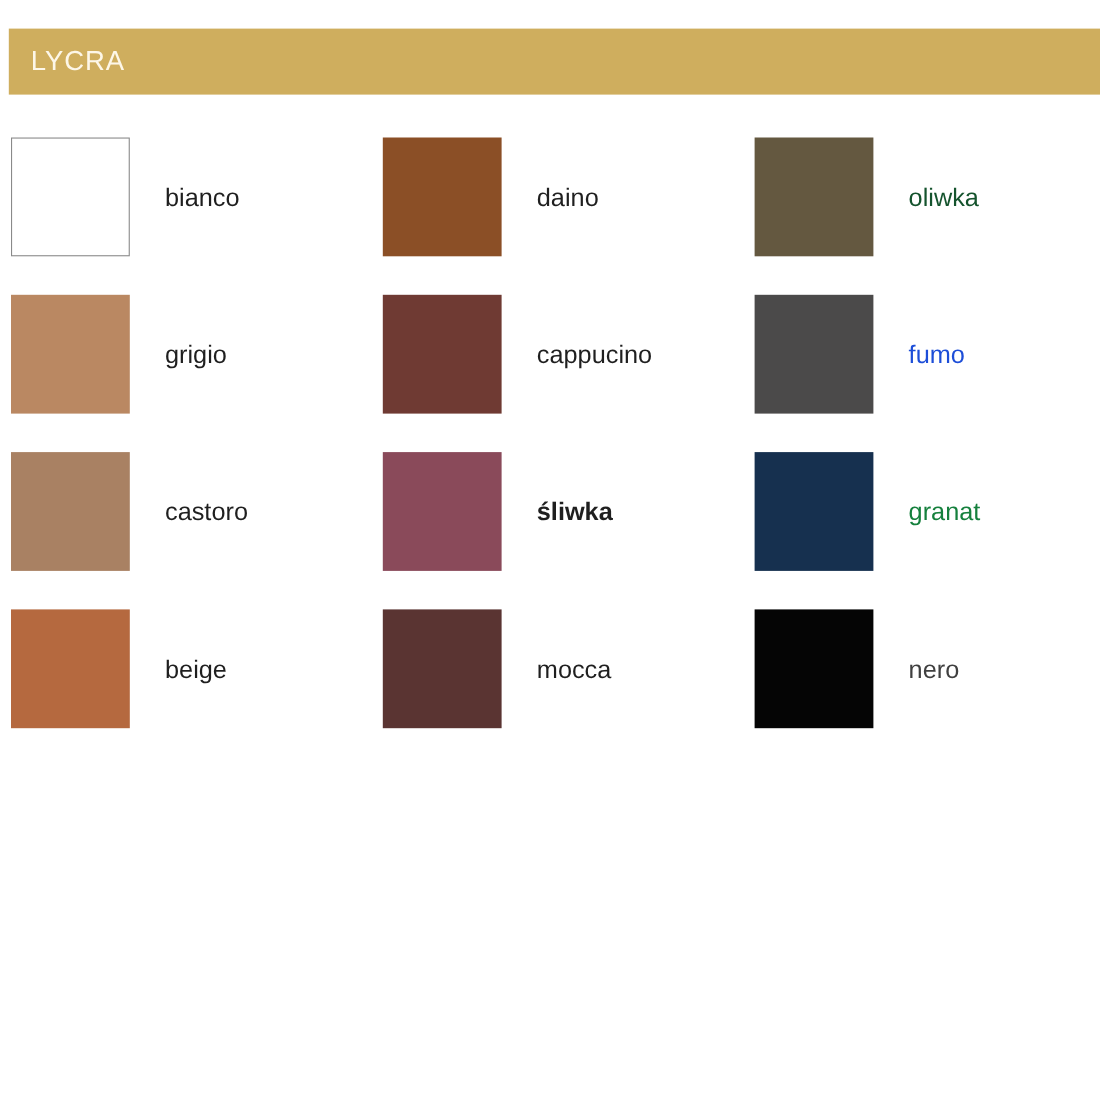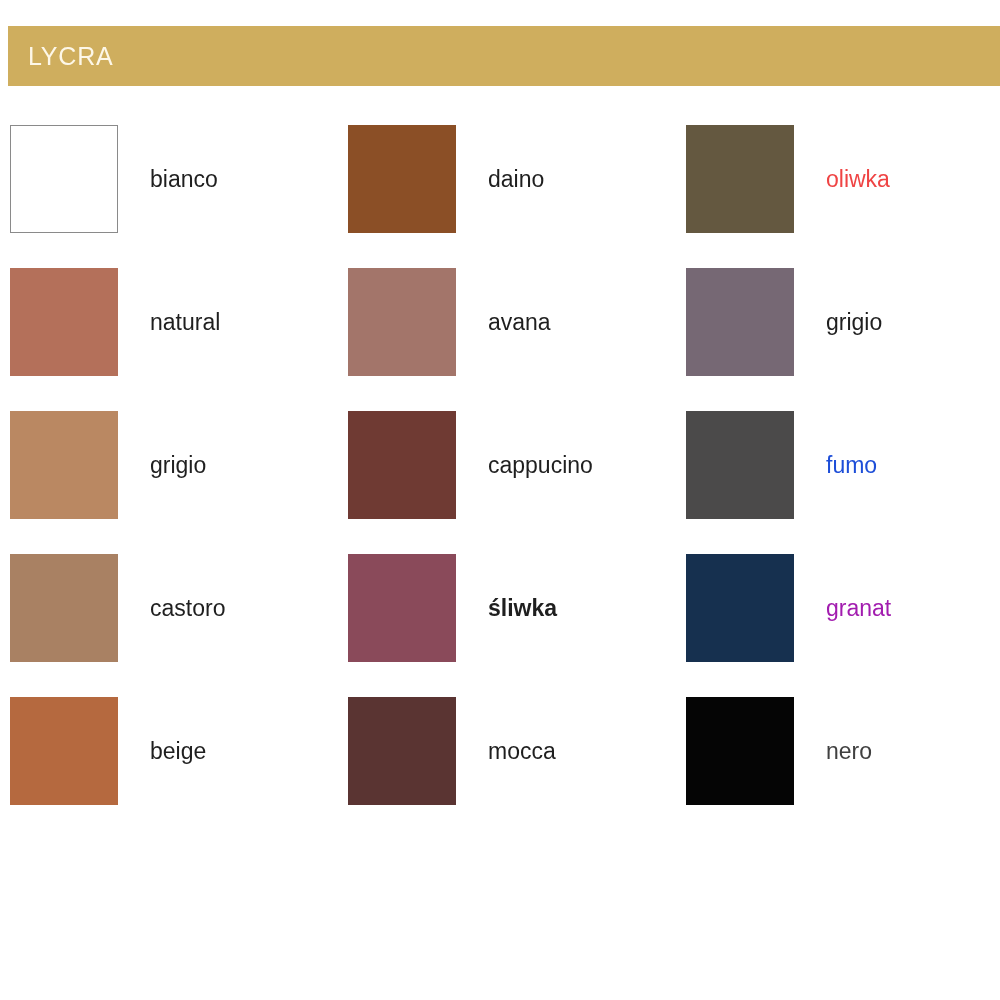--- a/index.html
+++ b/index.html
@@ -105,35 +105,21 @@
         <div class="swatch-cell col-0">
           <div class="swatch-chip bordered" style="background: rgb(255, 255, 255);"></div>
           <div class="swatch-label" style="color: rgb(31, 31, 31);">bianco</div>
         </div>
         <div class="swatch-cell col-1">
           <div class="swatch-chip" style="background: rgb(139, 79, 38);"></div>
           <div class="swatch-label" style="color: rgb(31, 31, 31);">daino</div>
         </div>
         <div class="swatch-cell col-2">
           <div class="swatch-chip" style="background: rgb(100, 88, 64);"></div>
-          <div class="swatch-label" style="color: #ef4444;">oliwka</div>
-        </div>
-      </div>
-      <div class="swatch-row">
-        <div class="swatch-cell col-0">
-          <div class="swatch-chip" style="background: rgb(180, 112, 90);"></div>
-          <div class="swatch-label" style="color: rgb(31, 31, 31);">natural</div>
-        </div>
-        <div class="swatch-cell col-1">
-          <div class="swatch-chip" style="background: rgb(163, 117, 106);"></div>
-          <div class="swatch-label" style="color: rgb(31, 31, 31);">avana</div>
-        </div>
-        <div class="swatch-cell col-2">
-          <div class="swatch-chip" style="background: rgb(118, 104, 116);"></div>
-          <div class="swatch-label" style="color: rgb(31, 31, 31);">grigio</div>
+          <div class="swatch-label" style="color: #14532d;">oliwka</div>
         </div>
       </div>
       <div class="swatch-row">
         <div class="swatch-cell col-0">
           <div class="swatch-chip" style="background: rgb(186, 136, 98);"></div>
           <div class="swatch-label" style="color: rgb(31, 31, 31);">grigio</div>
         </div>
         <div class="swatch-cell col-1">
           <div class="swatch-chip" style="background: rgb(111, 58, 51);"></div>
           <div class="swatch-label" style="color: rgb(31, 31, 31);">cappucino</div>
@@ -147,21 +133,21 @@
         <div class="swatch-cell col-0">
           <div class="swatch-chip" style="background: rgb(169, 129, 99);"></div>
           <div class="swatch-label" style="color: rgb(31, 31, 31);">castoro</div>
         </div>
         <div class="swatch-cell col-1">
           <div class="swatch-chip" style="background: rgb(138, 74, 90);"></div>
           <div class="swatch-label" style="color: rgb(31, 31, 31); font-weight: bold;">śliwka</div>
         </div>
         <div class="swatch-cell col-2">
           <div class="swatch-chip" style="background: rgb(22, 48, 79);"></div>
-          <div class="swatch-label" style="color: #a21caf;">granat</div>
+          <div class="swatch-label" style="color: #15803d;">granat</div>
         </div>
       </div>
       <div class="swatch-row">
         <div class="swatch-cell col-0">
           <div class="swatch-chip" style="background: rgb(181, 105, 63);"></div>
           <div class="swatch-label" style="color: rgb(31, 31, 31);">beige</div>
         </div>
         <div class="swatch-cell col-1">
           <div class="swatch-chip" style="background: rgb(90, 52, 50);"></div>
           <div class="swatch-label" style="color: rgb(31, 31, 31);">mocca</div>

